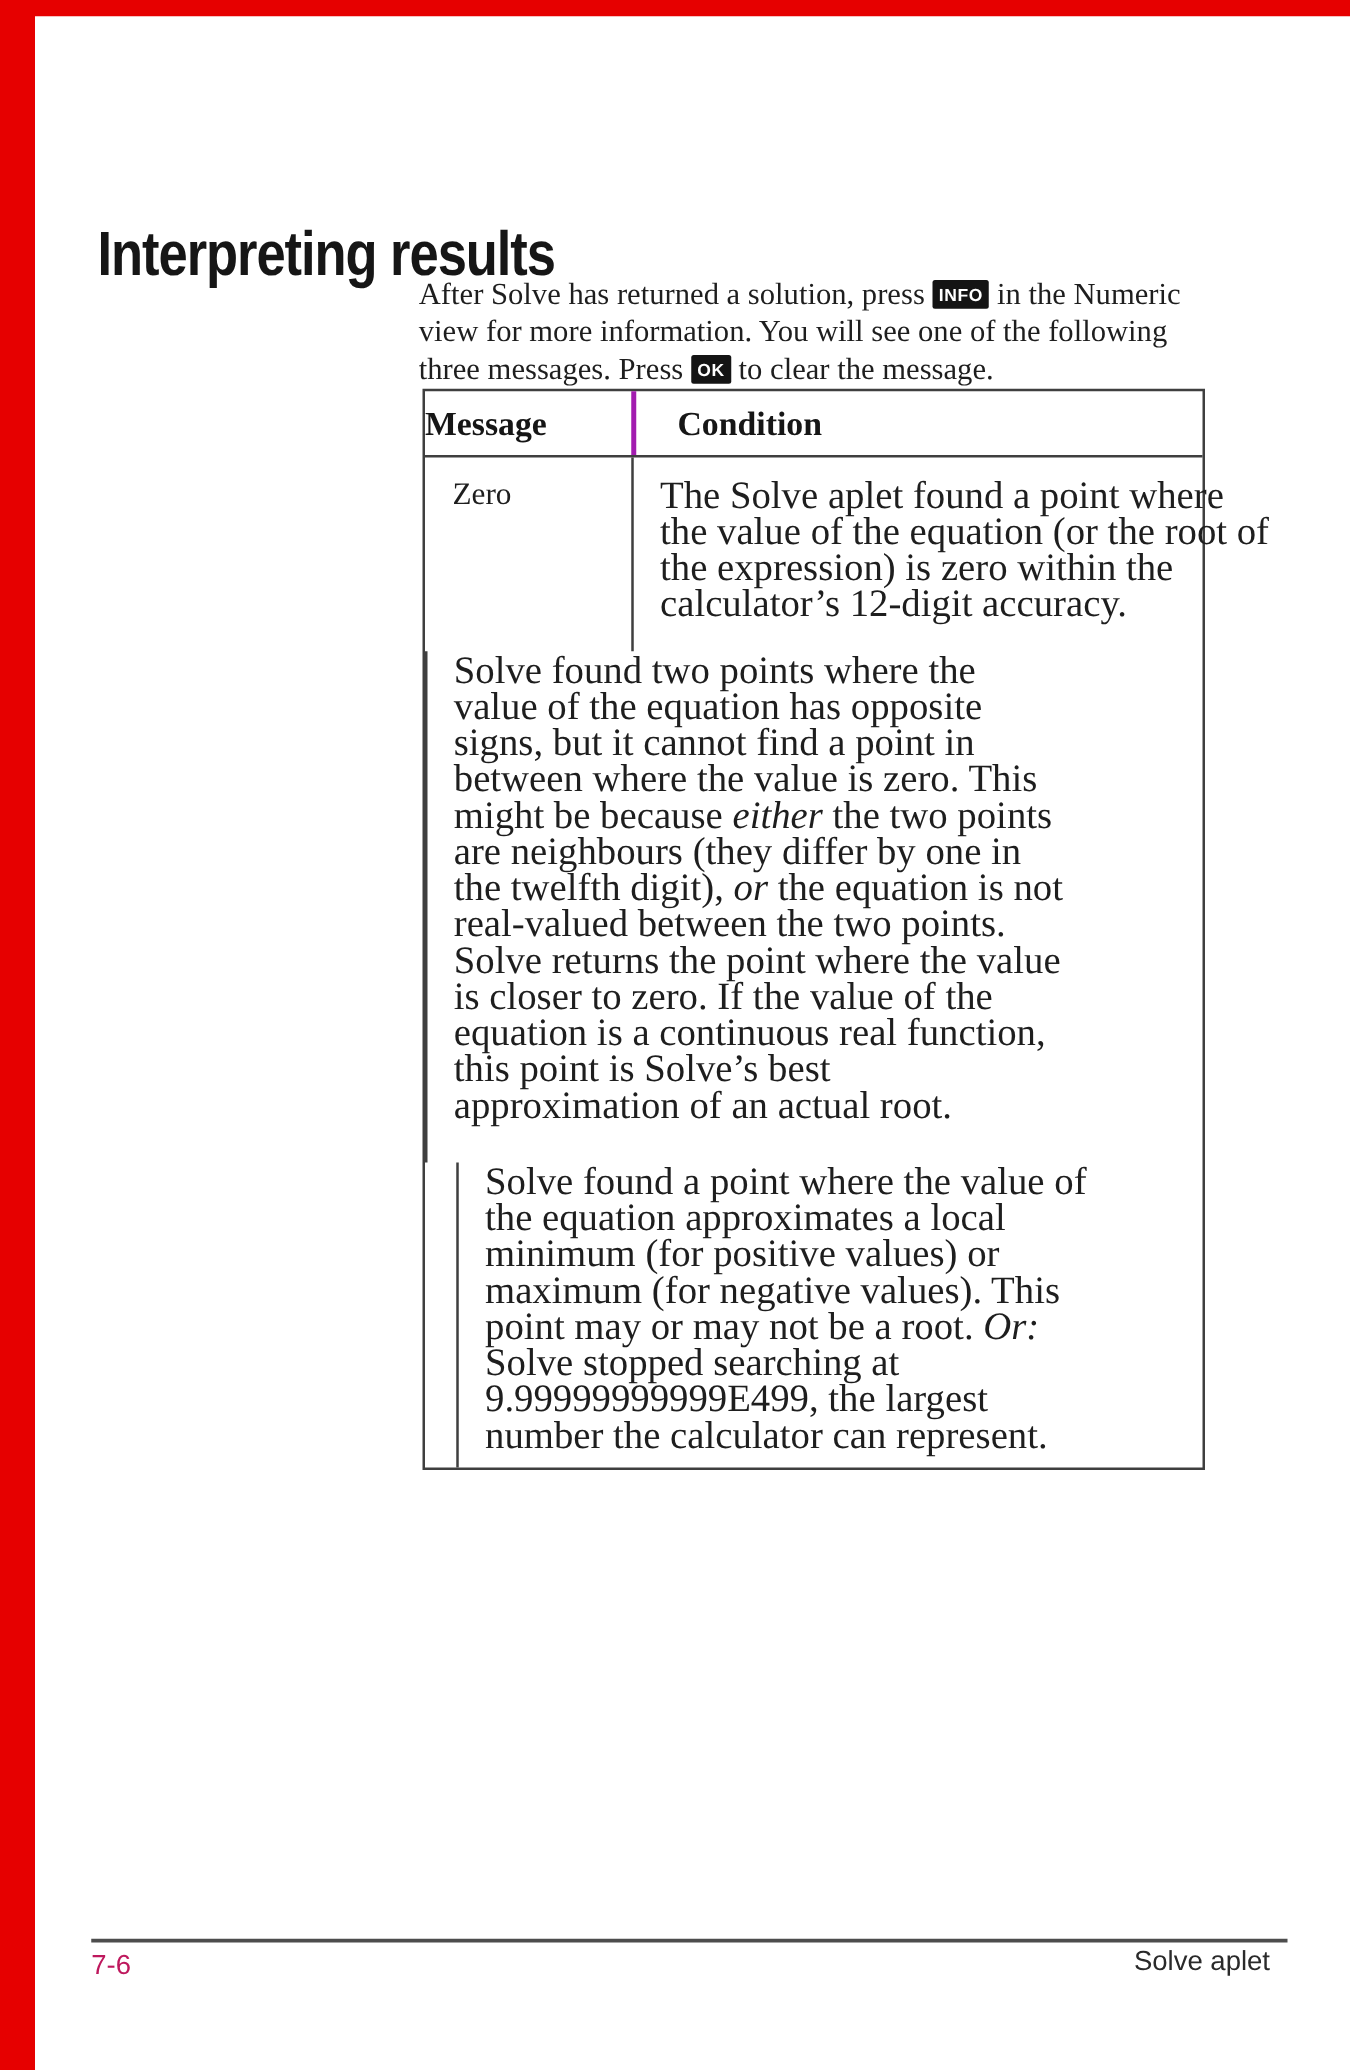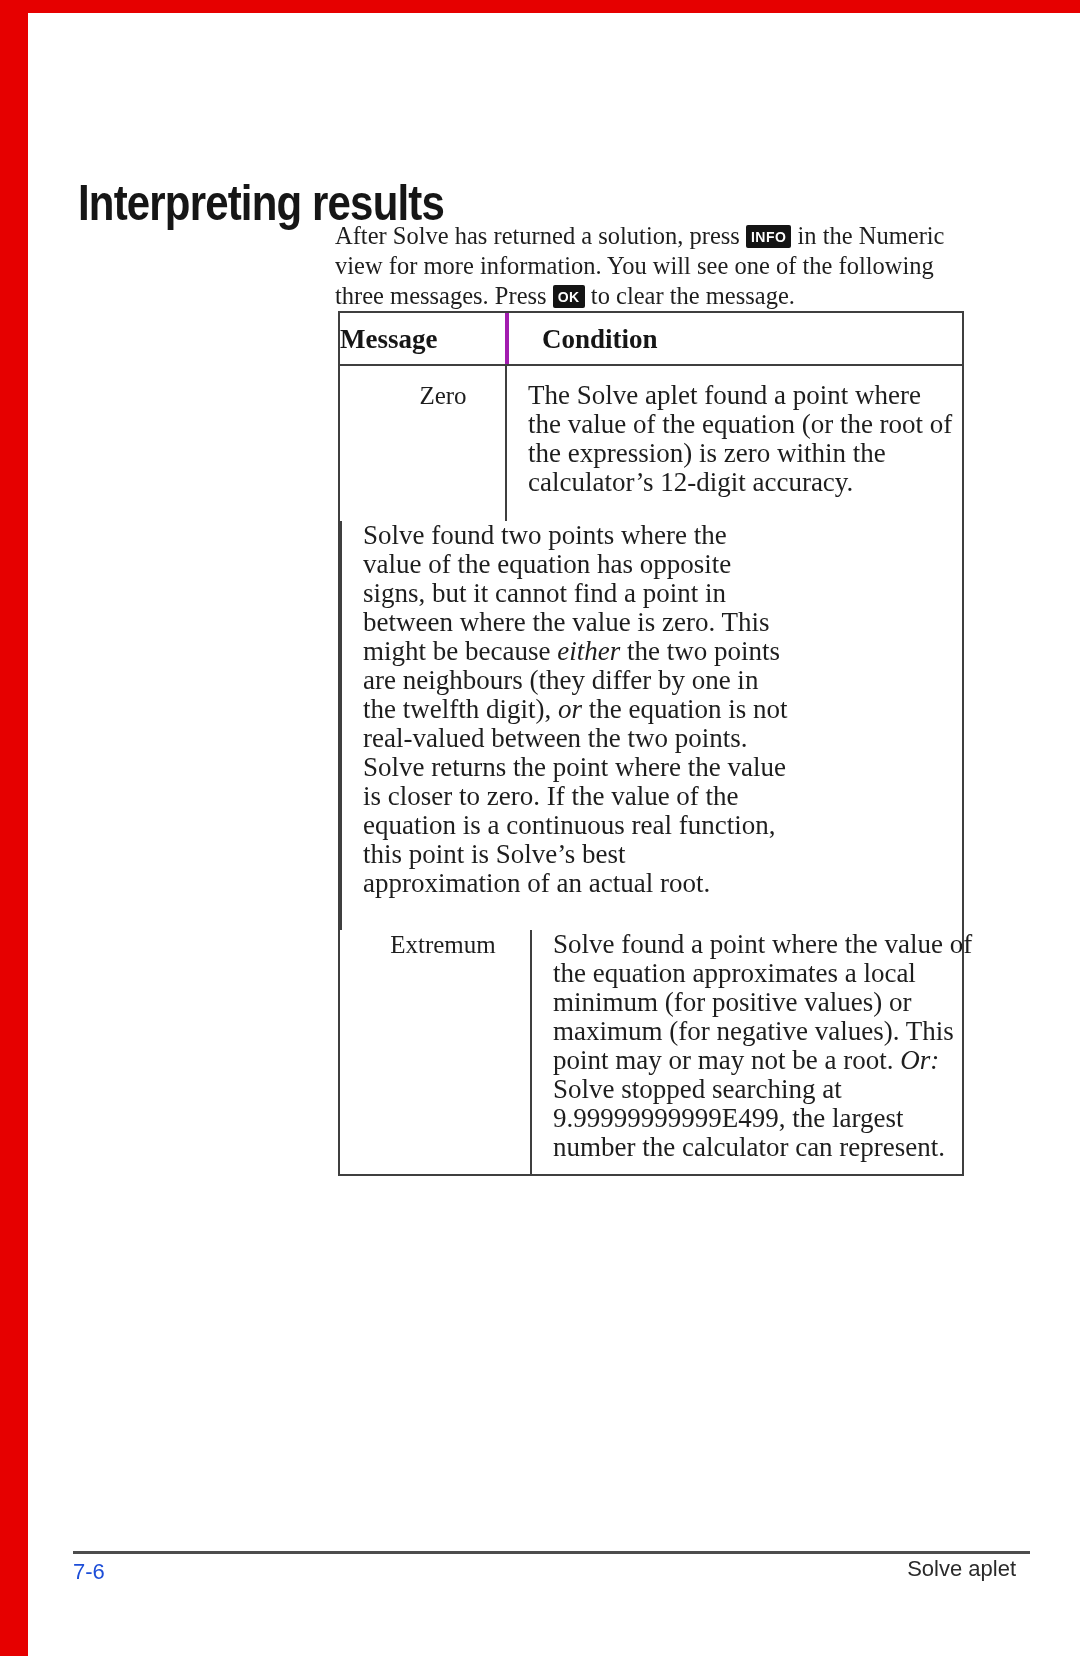--- a/index.html
+++ b/index.html
@@ -60,41 +60,41 @@
   .thead .hcell{
     font-weight:bold;font-size:27px;color:#161616;
     padding-top:11px;padding-bottom:9px;
   }
   .thead .hcell.msg{}
   .thead .hcell.cond{padding-left:33px;border-left:4px solid #a21caf;}
   .trow{
     display:grid;grid-template-columns:165px 1fr;
   }
   .trow .mcell{
-    font-size:25px;color:#1e1e1e;padding-left:41px;line-height:29px;text-align:center;
+    font-size:25px;color:#1e1e1e;padding-left:22px;line-height:29px;
   }
   .trow .ccell{
-    font-size:27px;color:#1e1e1e;line-height:29px;
+    font-size:31px;color:#1e1e1e;line-height:29px;
     padding-left:21px;padding-right:10px;
     border-left:2px solid #3f3f3f;
     white-space:nowrap;
   }
   .trow:first-child .mcell,
   .trow:first-child .ccell{padding-top:15px;}
   .trow:nth-child(1) .ccell{padding-bottom:24px;}
   .trow:nth-child(2) .ccell{padding-bottom:32px;}
   .trow:nth-child(3) .ccell{padding-bottom:12px;margin-left:25px;}
   .footer-rule{
     position:absolute;left:73px;top:1551px;width:957px;height:3px;
     background:#4d4d4d;
   }
   .footer-page-number{
     position:absolute;left:73px;top:1559px;
     font-family:"Liberation Sans", sans-serif;
-    font-size:22px;color:#1d4ed8;
+    font-size:22px;color:#be185d;
   }
   .footer-chapter{
     position:absolute;right:64px;top:1556px;
     font-family:Liberation Sans, sans-serif;
     font-size:22px;color:#2a2a2a;
   }
   i{font-style:italic;}
 </style>
 </head>
 <body>
@@ -115,21 +115,20 @@
   <div class="trow">
     <div class="mcell">Zero</div>
     <div class="ccell">The Solve aplet found a point where<br>the value of the equation (or the root of<br>the expression) is zero within the<br>calculator’s 12-digit accuracy.</div>
   </div>
 
   <div class="trow">
     <div class="ccell">Solve found two points where the<br>value of the equation has opposite<br>signs, but it cannot find a point in<br>between where the value is zero. This<br>might be because <i>either</i> the two points<br>are neighbours (they differ by one in<br>the twelfth digit), <i>or</i> the equation is not<br>real-valued between the two points.<br>Solve returns the point where the value<br>is closer to zero. If the value of the<br>equation is a continuous real function,<br>this point is Solve’s best<br>approximation of an actual root.</div>
   </div>
 
   <div class="trow">
-    <div class="mcell">Extremum</div>
     <div class="ccell">Solve found a point where the value of<br>the equation approximates a local<br>minimum (for positive values) or<br>maximum (for negative values). This<br>point may or may not be a root. <i>Or:</i><br>Solve stopped searching at<br>9.99999999999E499, the largest<br>number the calculator can represent.</div>
   </div>
 </div>
 </div>
 
 <div class="footer-rule"></div>
 <div class="footer-page-number">7-6</div>
 <div class="footer-chapter">Solve aplet</div>
 
 </body></html>

